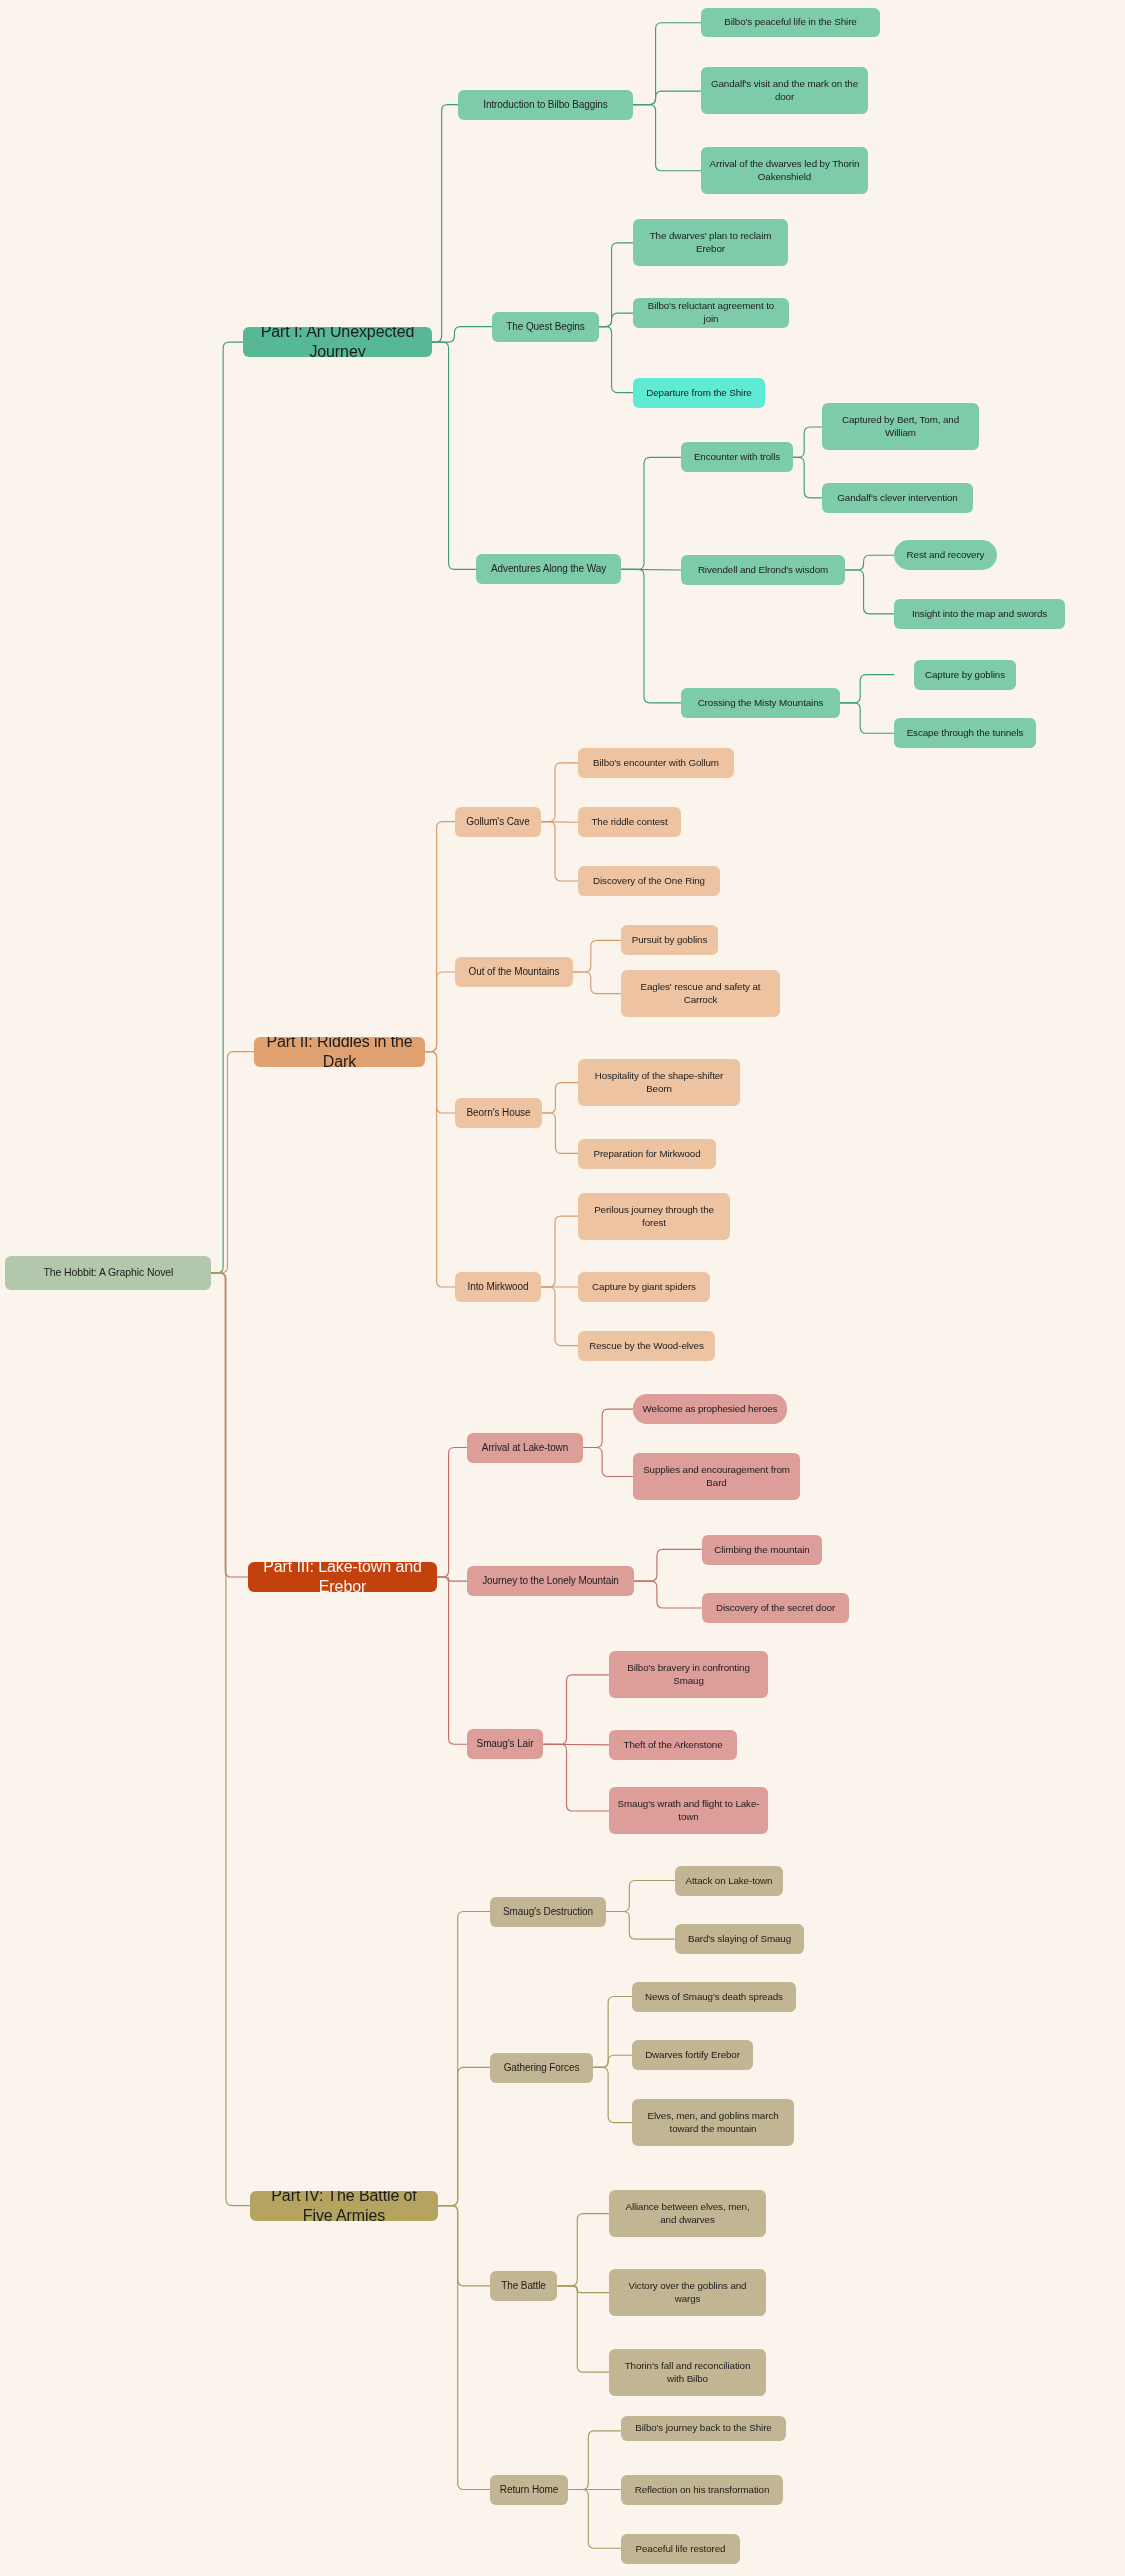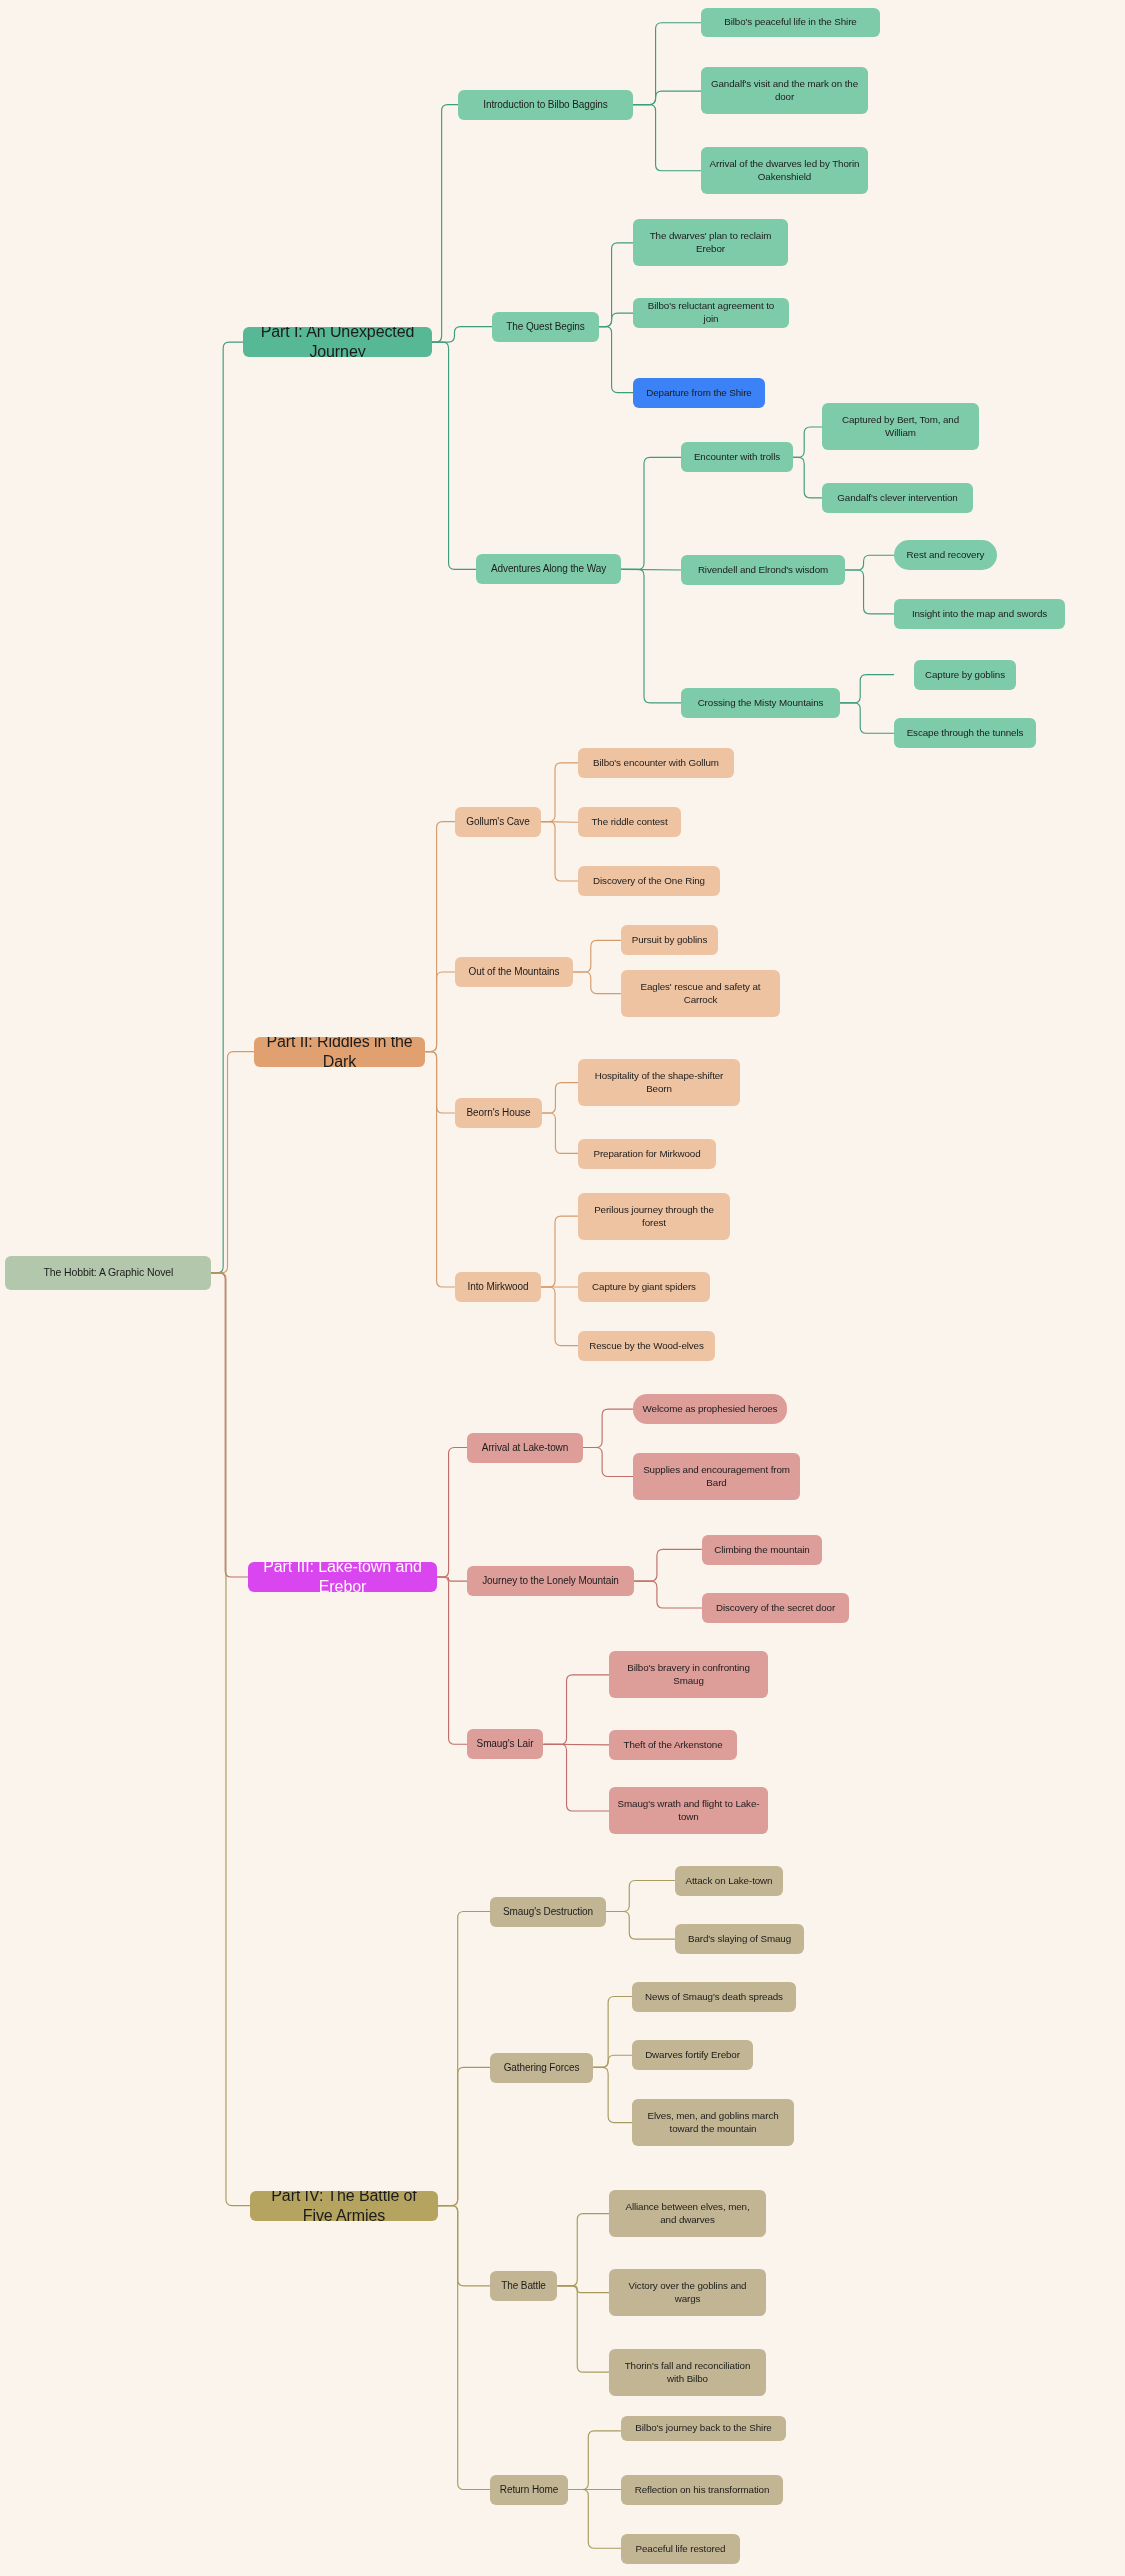--- a/index.html
+++ b/index.html
@@ -116,21 +116,21 @@
     </svg>
 <div class="node lv0" style="left: 5.4px; top: 1256px; width: 206px; height: 34px; background: rgb(178, 199, 171);">The Hobbit: A Graphic Novel</div>
     <div class="node lv1" style="left: 243px; top: 327px; width: 189px; height: 30px; background: rgb(86, 184, 148);">Part I: An Unexpected Journey</div>
     <div class="node lv2" style="left: 458px; top: 90px; width: 175px; height: 30px; background: rgb(126, 203, 170);">Introduction to Bilbo Baggins</div>
     <div class="node lv3" style="left: 701px; top: 8px; width: 179px; height: 29px; background: rgb(126, 203, 170);">Bilbo's peaceful life in the Shire</div>
     <div class="node lv3" style="left: 701px; top: 67px; width: 167px; height: 47px; background: rgb(126, 203, 170);">Gandalf's visit and the mark on the door</div>
     <div class="node lv3" style="left: 701px; top: 147px; width: 167px; height: 47px; background: rgb(126, 203, 170);">Arrival of the dwarves led by Thorin Oakenshield</div>
     <div class="node lv2" style="left: 492px; top: 312px; width: 107px; height: 30px; background: rgb(126, 203, 170);">The Quest Begins</div>
     <div class="node lv3" style="left: 633px; top: 219px; width: 155px; height: 47px; background: rgb(126, 203, 170);">The dwarves' plan to reclaim Erebor</div>
     <div class="node lv3" style="left: 633px; top: 298px; width: 156px; height: 30px; background: rgb(126, 203, 170);">Bilbo's reluctant agreement to join</div>
-    <div class="node lv3" style="left: 633px; top: 378px; width: 132px; height: 30px; background: #3b82f6;">Departure from the Shire</div>
+    <div class="node lv3" style="left: 633px; top: 378px; width: 132px; height: 30px; background: #5eead4;">Departure from the Shire</div>
     <div class="node lv2" style="left: 476px; top: 554px; width: 145px; height: 30px; background: rgb(126, 203, 170);">Adventures Along the Way</div>
     <div class="node lv3" style="left: 681px; top: 442px; width: 112px; height: 30px; background: rgb(126, 203, 170);">Encounter with trolls</div>
     <div class="node lv3" style="left: 822px; top: 403px; width: 157px; height: 47px; background: rgb(126, 203, 170);">Captured by Bert, Tom, and William</div>
     <div class="node lv3" style="left: 822px; top: 483px; width: 151px; height: 30px; background: rgb(126, 203, 170);">Gandalf's clever intervention</div>
     <div class="node lv3" style="left: 681px; top: 555px; width: 164px; height: 30px; background: rgb(126, 203, 170);">Rivendell and Elrond's wisdom</div>
     <div class="node lv3" style="left: 894px; top: 540px; width: 103px; height: 30px; background: rgb(126, 203, 170); border-radius: 15px;">Rest and recovery</div>
     <div class="node lv3" style="left: 894px; top: 599px; width: 171px; height: 30px; background: rgb(126, 203, 170);">Insight into the map and swords</div>
     <div class="node lv3" style="left: 681px; top: 688px; width: 159px; height: 30px; background: rgb(126, 203, 170);">Crossing the Misty Mountains</div>
     <div class="node lv3" style="left: 894px; top: 660px; width: 102px; height: 30px; background: rgb(126, 203, 170); margin-left: 20px;">Capture by goblins</div>
     <div class="node lv3" style="left: 894px; top: 718px; width: 142px; height: 30px; background: rgb(126, 203, 170);">Escape through the tunnels</div>
@@ -142,21 +142,21 @@
     <div class="node lv2" style="left: 455px; top: 957px; width: 118px; height: 30px; background: rgb(238, 195, 162);">Out of the Mountains</div>
     <div class="node lv3" style="left: 621px; top: 925px; width: 97px; height: 30px; background: rgb(238, 195, 162);">Pursuit by goblins</div>
     <div class="node lv3" style="left: 621px; top: 970px; width: 159px; height: 47px; background: rgb(238, 195, 162);">Eagles' rescue and safety at Carrock</div>
     <div class="node lv2" style="left: 455px; top: 1098px; width: 87px; height: 30px; background: rgb(238, 195, 162);">Beorn's House</div>
     <div class="node lv3" style="left: 578px; top: 1059px; width: 162px; height: 47px; background: rgb(238, 195, 162);">Hospitality of the shape-shifter Beorn</div>
     <div class="node lv3" style="left: 578px; top: 1139px; width: 138px; height: 30px; background: rgb(238, 195, 162);">Preparation for Mirkwood</div>
     <div class="node lv2" style="left: 455px; top: 1272px; width: 86px; height: 30px; background: rgb(238, 195, 162);">Into Mirkwood</div>
     <div class="node lv3" style="left: 578px; top: 1193px; width: 152px; height: 47px; background: rgb(238, 195, 162);">Perilous journey through the forest</div>
     <div class="node lv3" style="left: 578px; top: 1272px; width: 132px; height: 30px; background: rgb(238, 195, 162);">Capture by giant spiders</div>
     <div class="node lv3" style="left: 578px; top: 1331px; width: 137px; height: 30px; background: rgb(238, 195, 162);">Rescue by the Wood-elves</div>
-    <div class="node lv1 white-text" style="left: 248px; top: 1562px; width: 189px; height: 30px; background: #d946ef;">Part III: Lake-town and Erebor</div>
+    <div class="node lv1 white-text" style="left: 248px; top: 1562px; width: 189px; height: 30px; background: #c2410c;">Part III: Lake-town and Erebor</div>
     <div class="node lv2" style="left: 467px; top: 1433px; width: 116px; height: 30px; background: rgb(221, 157, 153);">Arrival at Lake-town</div>
     <div class="node lv3" style="left: 633px; top: 1394px; width: 154px; height: 30px; background: rgb(221, 157, 153); border-radius: 14px;">Welcome as prophesied heroes</div>
     <div class="node lv3" style="left: 633px; top: 1453px; width: 167px; height: 47px; background: rgb(221, 157, 153);">Supplies and encouragement from Bard</div>
     <div class="node lv2" style="left: 467px; top: 1566px; width: 167px; height: 30px; background: rgb(221, 157, 153);">Journey to the Lonely Mountain</div>
     <div class="node lv3" style="left: 702px; top: 1535px; width: 120px; height: 30px; background: rgb(221, 157, 153);">Climbing the mountain</div>
     <div class="node lv3" style="left: 702px; top: 1593px; width: 147px; height: 30px; background: rgb(221, 157, 153);">Discovery of the secret door</div>
     <div class="node lv2" style="left: 467px; top: 1729px; width: 76px; height: 30px; background: rgb(221, 157, 153);">Smaug's Lair</div>
     <div class="node lv3" style="left: 609px; top: 1651px; width: 159px; height: 47px; background: rgb(221, 157, 153);">Bilbo's bravery in confronting Smaug</div>
     <div class="node lv3" style="left: 609px; top: 1730px; width: 128px; height: 30px; background: rgb(221, 157, 153); text-align: right;">Theft of the Arkenstone</div>
     <div class="node lv3" style="left: 609px; top: 1787px; width: 159px; height: 47px; background: rgb(221, 157, 153);">Smaug's wrath and flight to Lake-town</div>

